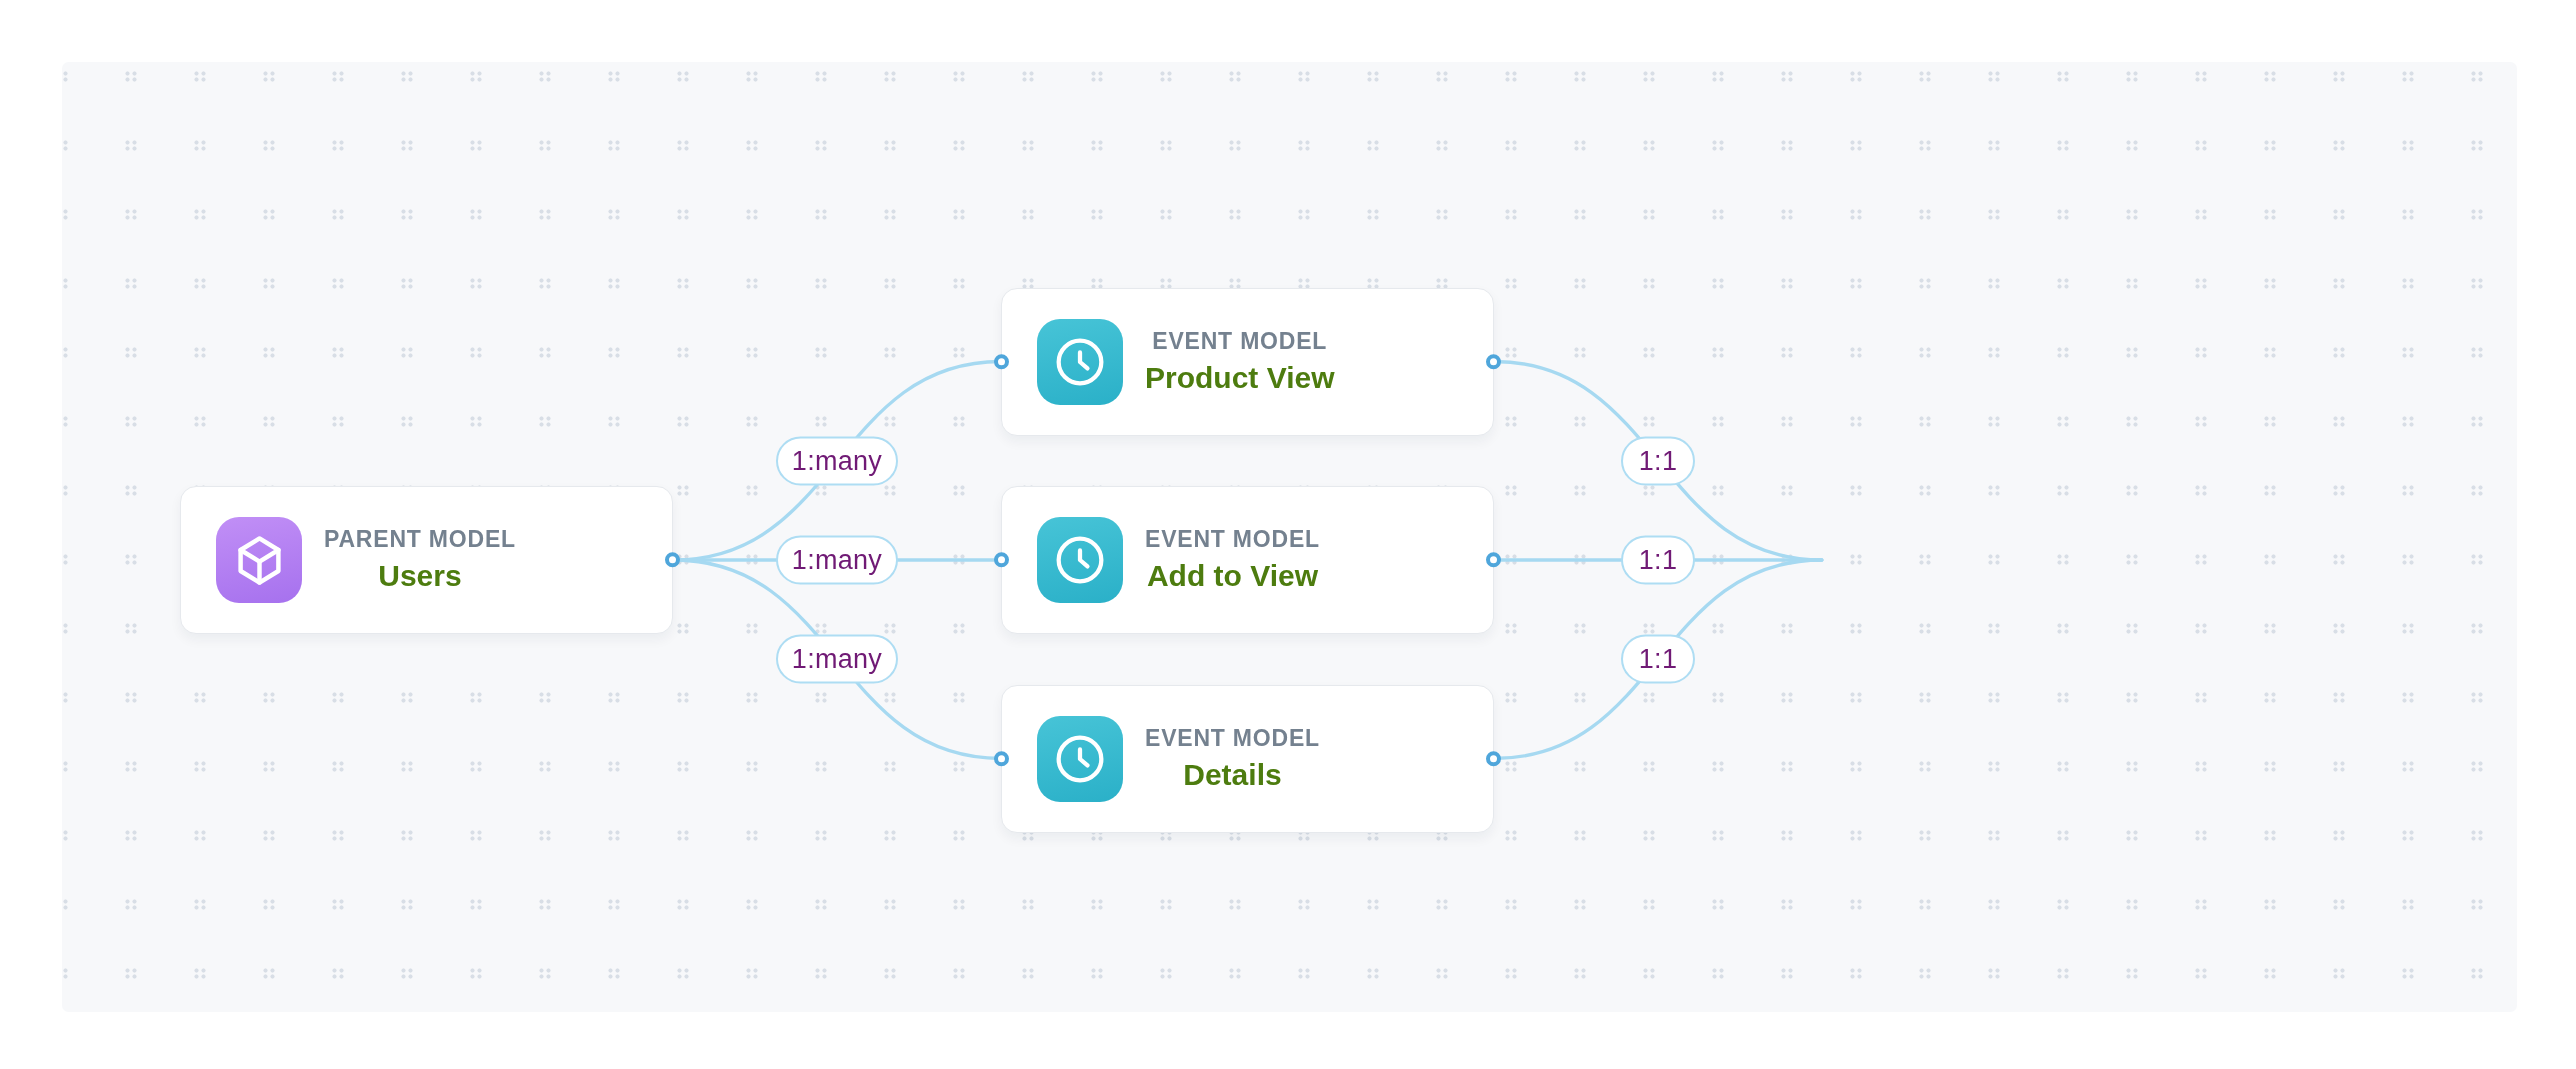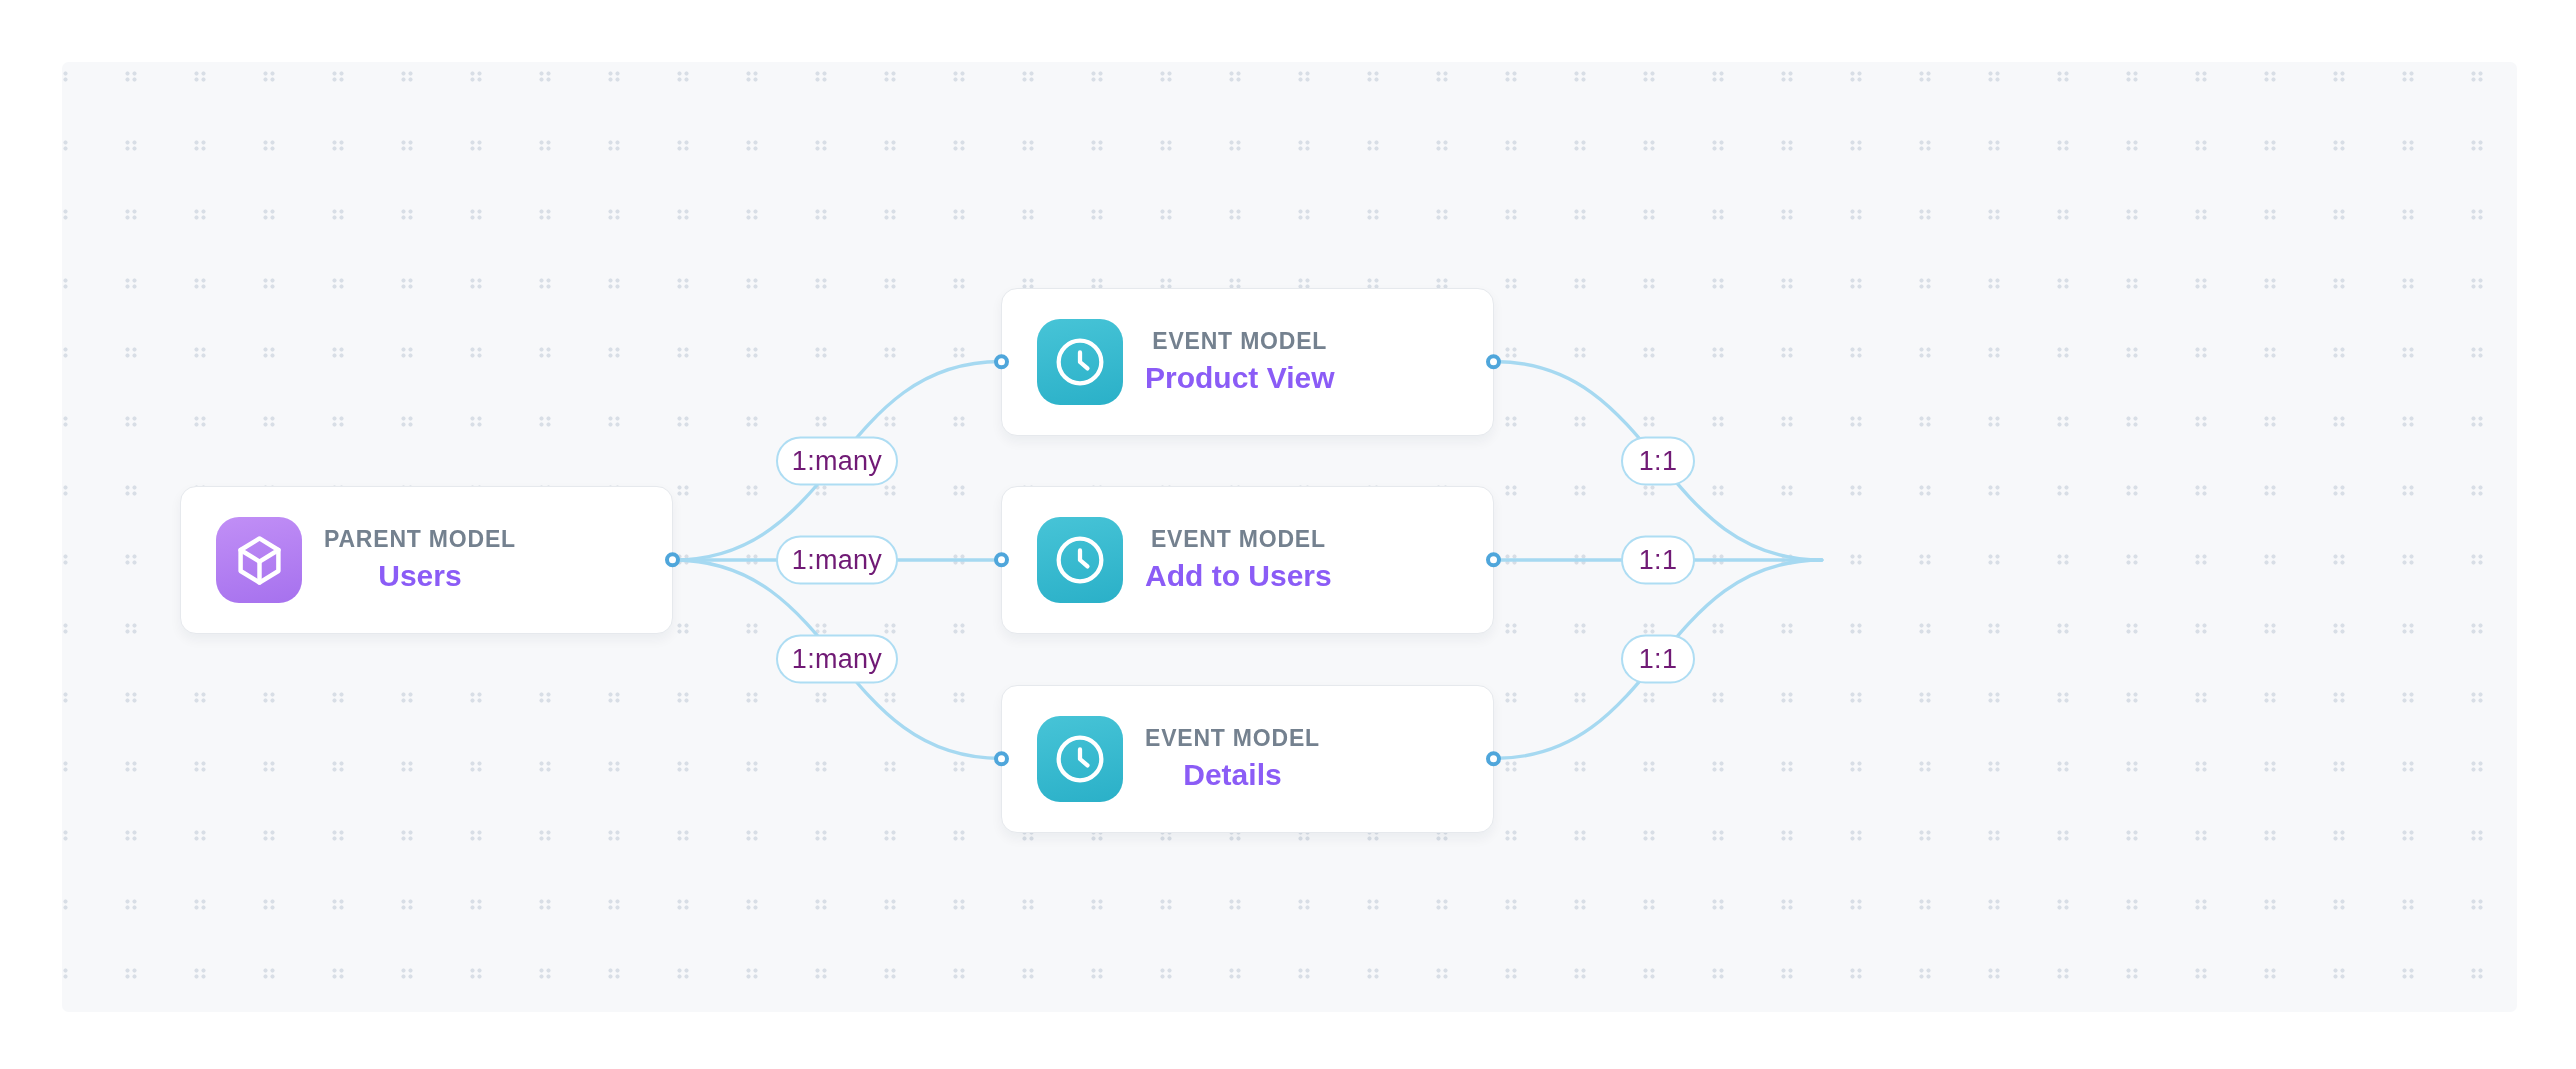--- a/index.html
+++ b/index.html
@@ -42,21 +42,21 @@
 
   .icon-badge{width:86px;height:86px;border-radius:23px;flex:0 0 auto;
     display:flex;align-items:center;justify-content:center;}
   .badge-purple{background:linear-gradient(168deg,#c18ff6 0%,#a671ee 100%);}
   .badge-teal  {background:linear-gradient(168deg,#47c4d7 0%,#2ab0c8 100%);}
   .badge-green {background:linear-gradient(168deg,#76cc92 0%,#54ba77 100%);}
   .icon-badge svg{display:block;}
 
   .node-text{display:flex;flex-direction:column;justify-content:center;}
   .node-type{font-size:23px;font-weight:700;letter-spacing:0.8px;color:#74818f;line-height:25.5px;}
-  .node-name{font-size:30px;font-weight:600;color:#8b5cf6;line-height:35px;margin-top:6px;}
+  .node-name{font-size:30px;font-weight:600;color:#4d7c0f;line-height:35px;margin-top:6px;}
 
   
   .handle{position:absolute;width:15.4px;height:15.4px;box-sizing:border-box;border-radius:50%;
     background:#ffffff;border:4px solid #4fa6db;top:50%;}
   .handle-right{right:-8px;transform:translateY(-50%);}
   .handle-left {left:-8px; transform:translateY(-50%);}
 </style>
 </head>
 <body>
 
@@ -112,21 +112,21 @@
 
   <div class="node node-event2">
     <div class="icon-badge badge-teal">
       <svg width="64" height="64" viewBox="0 0 24 24" fill="none" stroke="#ffffff" stroke-width="1.6" stroke-linecap="round" stroke-linejoin="round">
         <circle cx="12" cy="12" r="8"></circle>
         <polyline points="12 8.4 12 12 14.8 14.4"></polyline>
       </svg>
     </div>
     <div class="node-text">
       <div class="node-type">EVENT MODEL</div>
-      <div class="node-name">Add to Users</div>
+      <div class="node-name">Add to View</div>
     </div>
     <span class="handle handle-left"></span>
     <span class="handle handle-right"></span>
   </div>
 
   <div class="node node-event3">
     <div class="icon-badge badge-teal">
       <svg width="64" height="64" viewBox="0 0 24 24" fill="none" stroke="#ffffff" stroke-width="1.6" stroke-linecap="round" stroke-linejoin="round">
         <circle cx="12" cy="12" r="8"></circle>
         <polyline points="12 8.4 12 12 14.8 14.4"></polyline>

